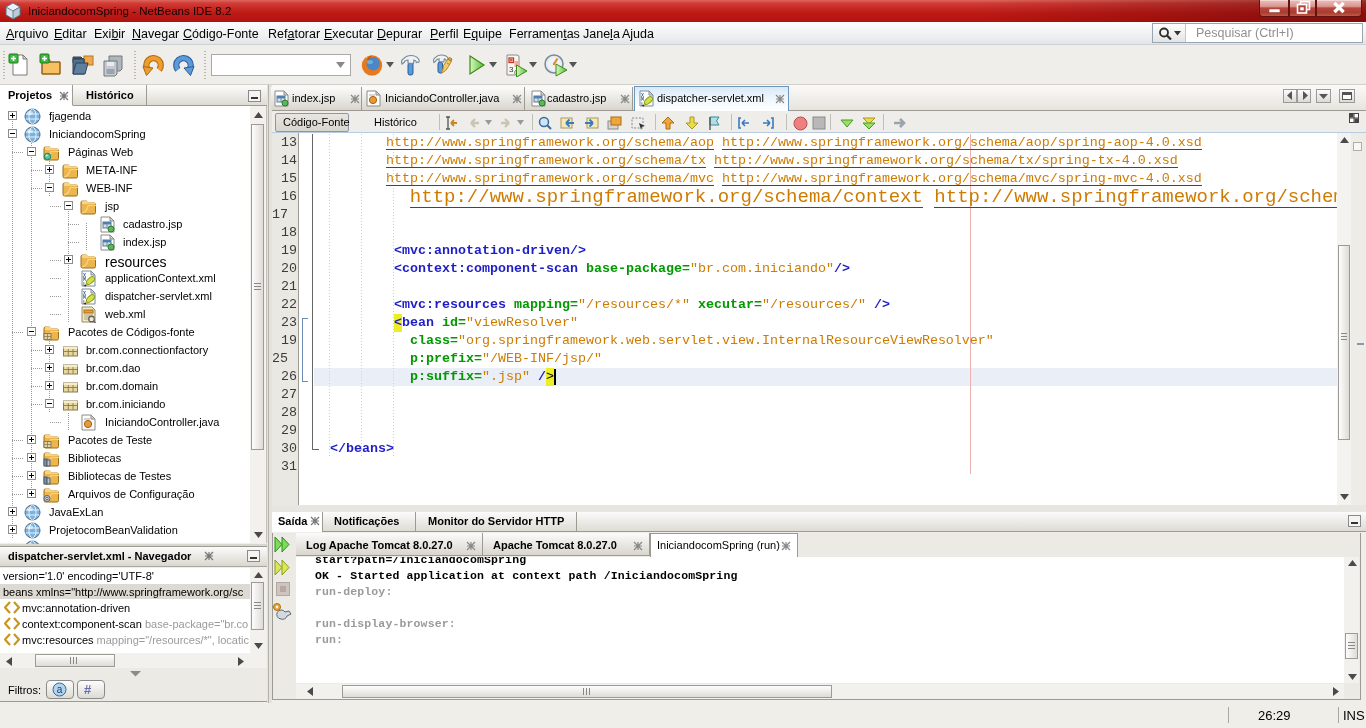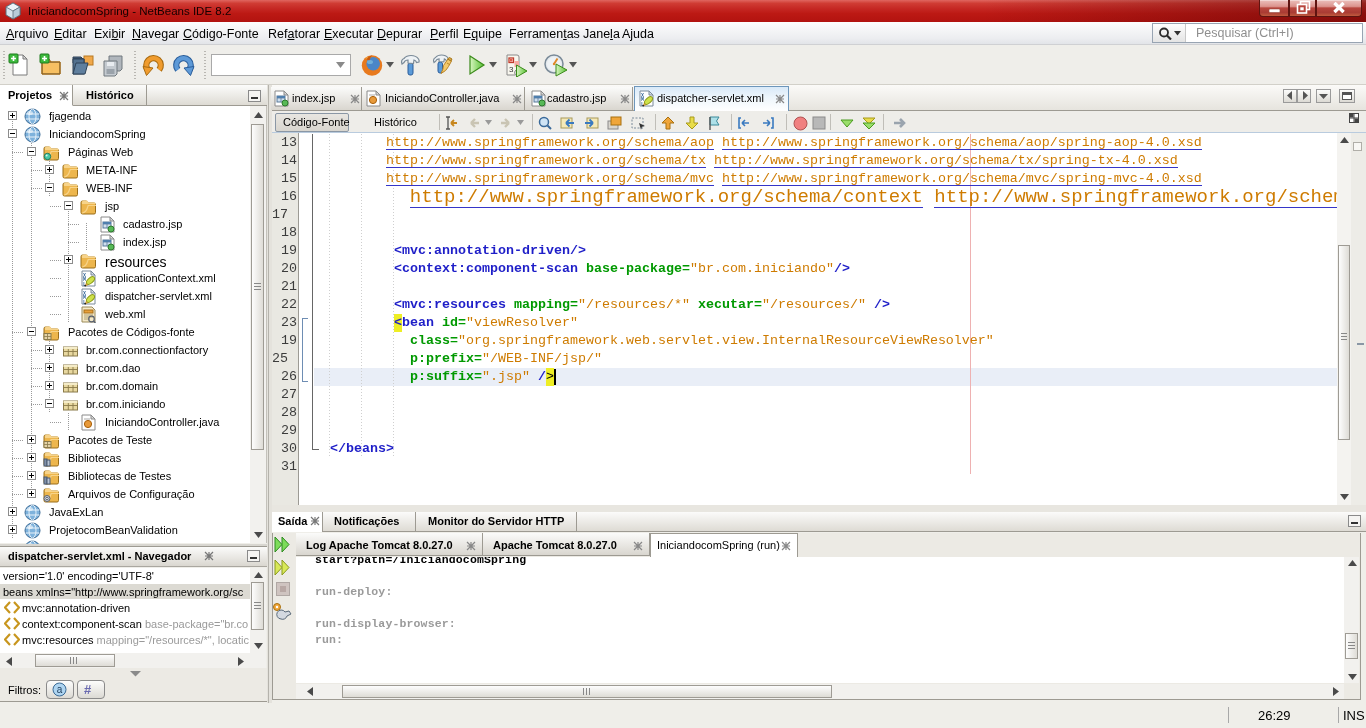--- a/index.html
+++ b/index.html
@@ -804,20 +804,21 @@
     <path d="M1 1 L9 9 M9 1 L1 9 M1 5 h8 M5 1 v8" stroke="#888" stroke-width="1.2"></path>
   </svg>
 <div class="abs" style="left:650px;top:533px;width:148px;height:24px;background:#fff;border:1px solid #9d9a92;border-bottom:none"></div>
 <div class="abs" style="left:657px;top:539px;font-size:11px">IniciandocomSpring (run)</div>
 <svg class="abs" style="left:781px;top:541px;" width="10" height="10" viewBox="0 0 10 10">
     <path d="M1 1 L9 9 M9 1 L1 9 M1 5 h8 M5 1 v8" stroke="#888" stroke-width="1.2"></path>
   </svg>
 <div class="abs" style="left:296px;top:557px;width:1048px;height:126px;background:#fff;overflow:hidden"></div>
 <div class="abs" style="left:296px;top:557px;width:1048px;height:126px;overflow:hidden">
 <div style="position:absolute;left:19px;top:-5px;height:16px;line-height:16px;font-family:'Liberation Mono',monospace;font-size:11.5px;letter-spacing:0.14px;font-weight:bold;white-space:pre;color:#000">start?path=/IniciandocomSpring</div>
+<div style="position:absolute;left:19px;top:11px;height:16px;line-height:16px;font-family:'Liberation Mono',monospace;font-size:11.5px;letter-spacing:0.14px;font-weight:bold;white-space:pre;color:#000">OK - Started application at context path /IniciandocomSpring</div>
 <div style="position:absolute;left:19px;top:27px;height:16px;line-height:16px;font-family:'Liberation Mono',monospace;font-size:11.5px;letter-spacing:0.14px;font-weight:bold;white-space:pre;color:#9a9a9a">run-deploy:</div>
 <div style="position:absolute;left:19px;top:59px;height:16px;line-height:16px;font-family:'Liberation Mono',monospace;font-size:11.5px;letter-spacing:0.14px;font-weight:bold;white-space:pre;color:#9a9a9a">run-display-browser:</div>
 <div style="position:absolute;left:19px;top:75px;height:16px;line-height:16px;font-family:'Liberation Mono',monospace;font-size:11.5px;letter-spacing:0.14px;font-weight:bold;white-space:pre;color:#9a9a9a">run:</div>
 </div>
 <div class="abs" style="left:1344px;top:557px;width:15px;height:126px;background:#f2f1ee"></div>
 <svg class="abs" style="left:1348px;top:560px;" width="9" height="7" viewBox="0 0 9 7">
     <polygon points="4.5,0 9,6 0,6" fill="#4a4a4a"></polygon>
   </svg>
 <svg class="abs" style="left:1348px;top:674px;" width="9" height="7" viewBox="0 0 9 7">
     <polygon points="0,0 9,0 4.5,6" fill="#4a4a4a"></polygon>

